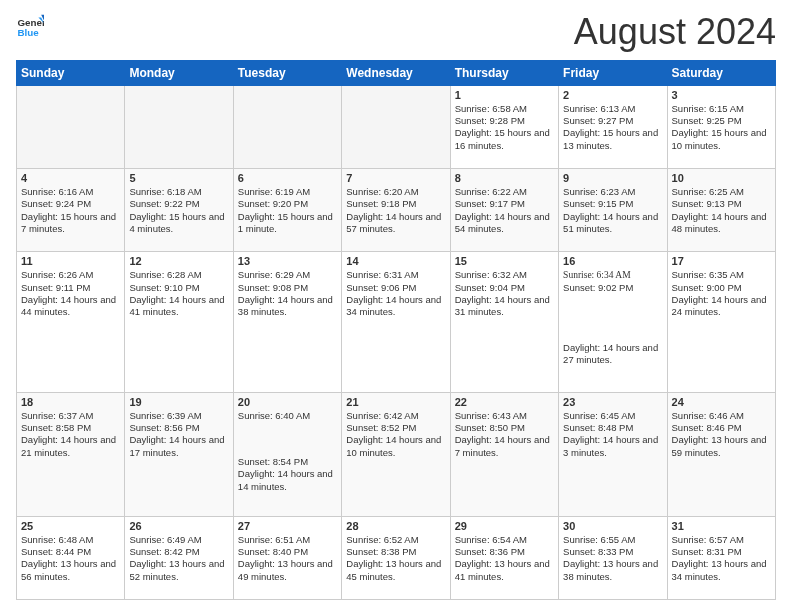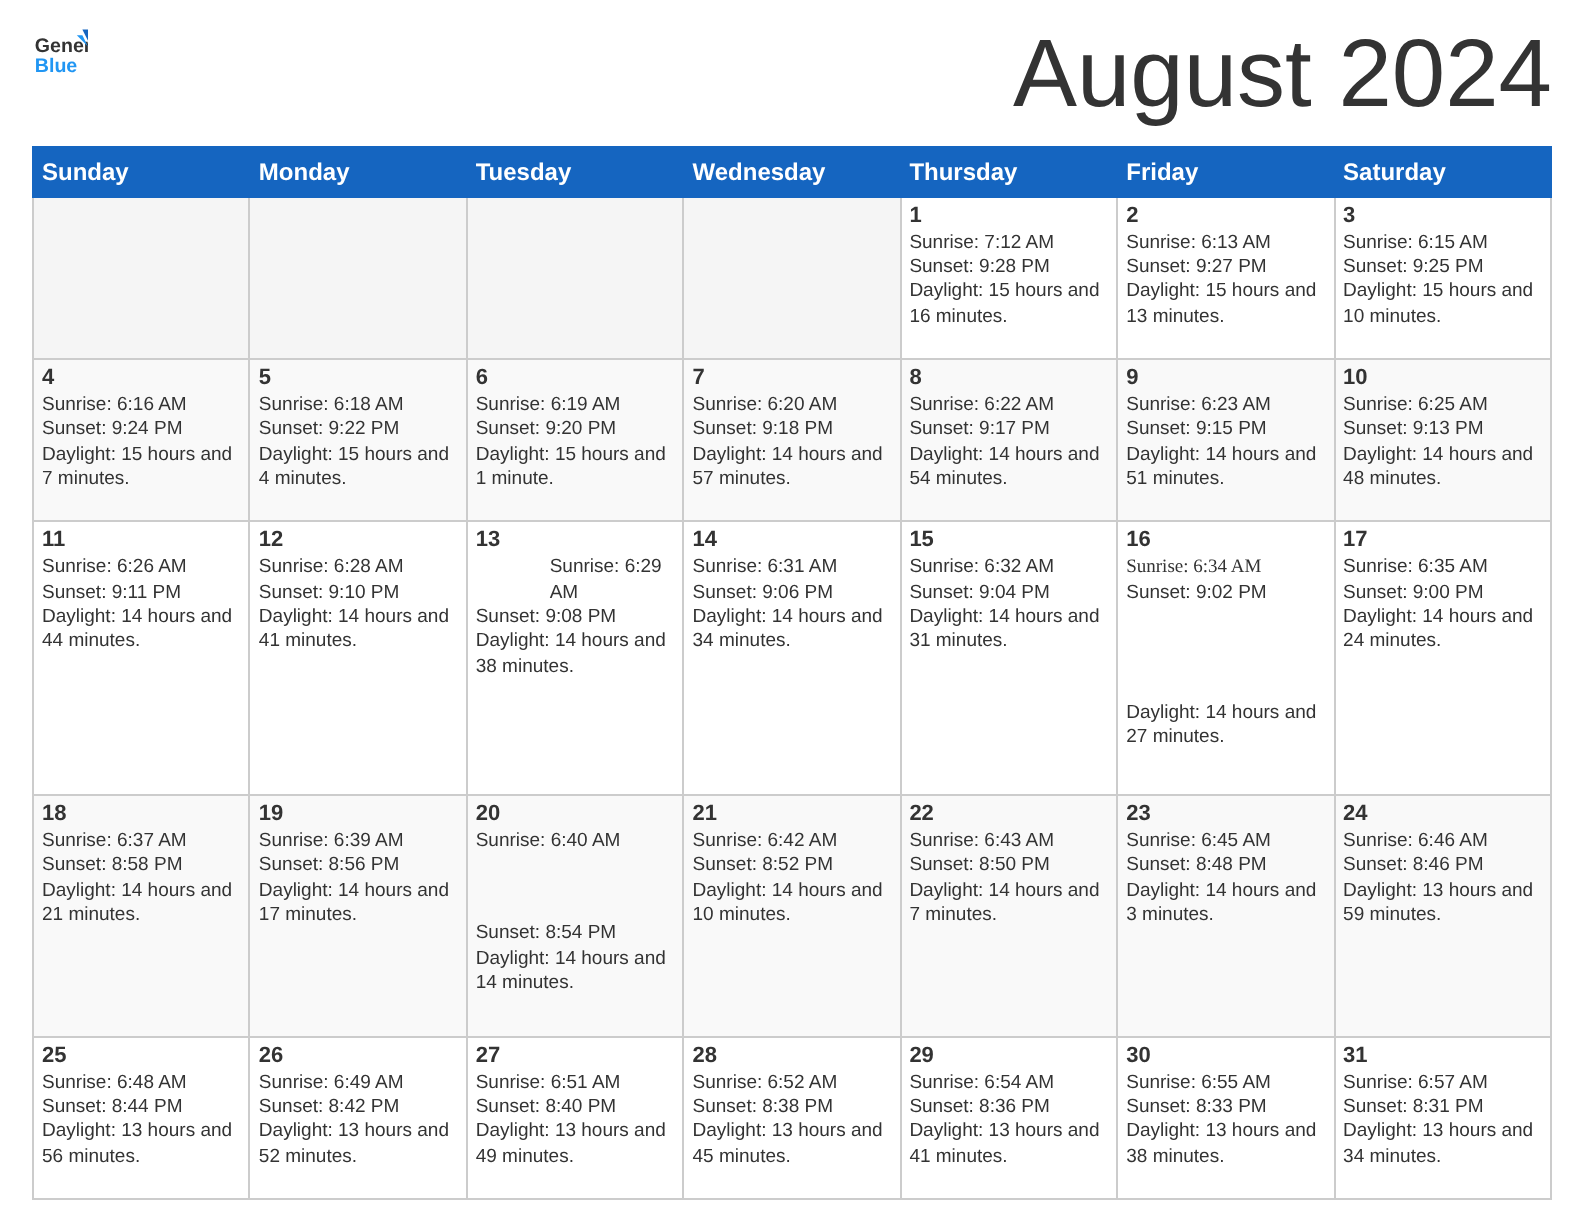--- a/index.html
+++ b/index.html
@@ -29,21 +29,21 @@
       gap: 4px;
     }
     .logo-icon {
       width: 28px;
       height: 28px;
     }
     .title-block {
       text-align: right;
     }
     .main-title {
-      font-size: 48px;
+      font-size: 36px;
       font-weight: normal;
       color: #333;
       line-height: 1.1;
     }
     .subtitle {
       font-size: 14px;
       color: #555;
       margin-top: 2px;
     }
     .calendar {
@@ -116,21 +116,21 @@
       </tr>
     </thead>
     <tbody id="calendar-body">
     <tr>
           <td class="empty"></td>
           <td class="empty"></td>
           <td class="empty"></td>
           <td class="empty"></td>
           <td>
             <span class="day-num">1</span>
-            <span style="display: block; line-height: 1.3;">Sunrise: 7:12 AM</span>
+            <span style="display: block; line-height: 1.3;">Sunrise: 6:58 AM</span>
             <span style="display: block; line-height: 1.3;">Sunset: 9:28 PM</span>
             <span style="display: block; line-height: 1.3;">Daylight: 15 hours and 16 minutes.</span>
           </td>
           <td>
             <span class="day-num">2</span>
             <span style="display: block; line-height: 1.3;">Sunrise: 6:13 AM</span>
             <span style="display: block; line-height: 1.3;">Sunset: 9:27 PM</span>
             <span style="display: block; line-height: 1.3;">Daylight: 15 hours and 13 minutes.</span>
           </td>
           <td>
@@ -192,21 +192,21 @@
             <span style="display: block; line-height: 1.3;">Daylight: 14 hours and 44 minutes.</span>
           </td>
           <td>
             <span class="day-num">12</span>
             <span style="display: block; line-height: 1.3;">Sunrise: 6:28 AM</span>
             <span style="display: block; line-height: 1.3;">Sunset: 9:10 PM</span>
             <span style="display: block; line-height: 1.3;">Daylight: 14 hours and 41 minutes.</span>
           </td>
           <td>
             <span class="day-num">13</span>
-            <span style="display: block; line-height: 1.3; margin-left: 37px;">Sunrise: 6:29 AM</span>
+            <span style="display: block; line-height: 1.3;">Sunrise: 6:29 AM</span>
             <span style="display: block; line-height: 1.3;">Sunset: 9:08 PM</span>
             <span style="display: block; line-height: 1.3;">Daylight: 14 hours and 38 minutes.</span>
           </td>
           <td>
             <span class="day-num">14</span>
             <span style="display: block; line-height: 1.3;">Sunrise: 6:31 AM</span>
             <span style="display: block; line-height: 1.3;">Sunset: 9:06 PM</span>
             <span style="display: block; line-height: 1.3;">Daylight: 14 hours and 34 minutes.</span>
           </td>
           <td>

